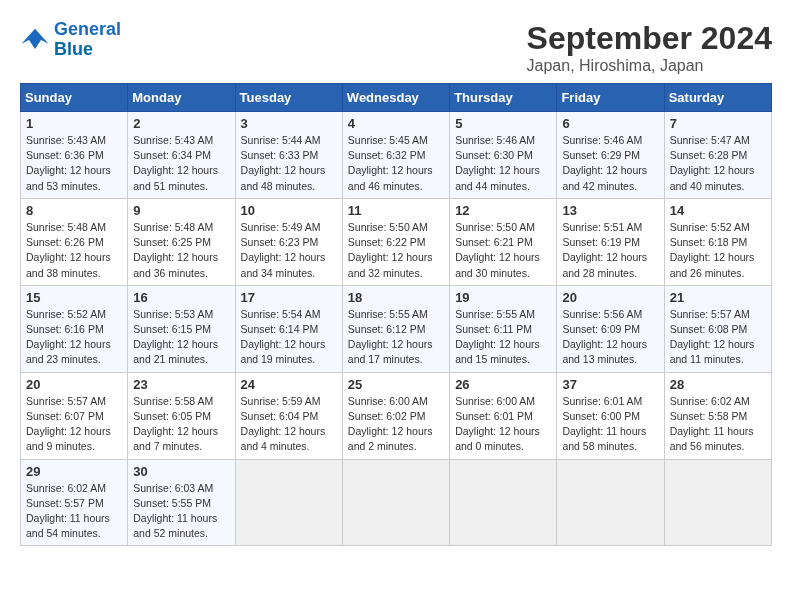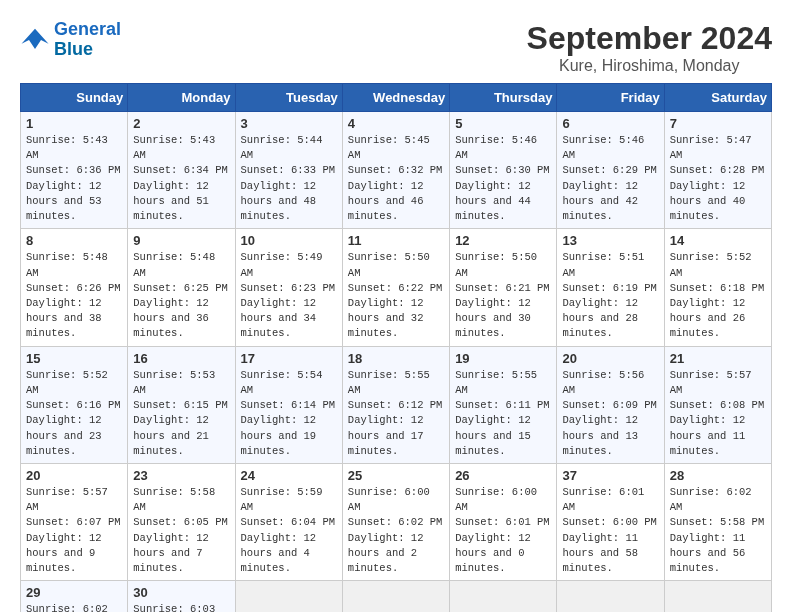--- a/index.html
+++ b/index.html
@@ -28,21 +28,21 @@
       line-height: 1.1;
     }
     .logo-text span {
       color: #1a6abf;
     }
     .logo-bird {
       width: 30px;
       height: 30px;
     }
     .title-block {
-      text-align: center;
+      text-align: left;
     }
     .title-block h1 {
       font-size: 32px;
       font-weight: bold;
       color: #333;
     }
     .title-block h2 {
       font-size: 16px;
       font-weight: normal;
       color: #555;
@@ -51,21 +51,21 @@
       width: 100%;
       border-collapse: collapse;
       border: 1px solid #ccc;
     }
     .calendar thead tr th {
       background: #2962b0;
       color: #fff;
       font-size: 13px;
       font-weight: bold;
       padding: 6px 4px;
-      text-align: right;
+      text-align: left;
       border: 1px solid #2050a0;
     }
     .calendar tbody tr td {
       vertical-align: top;
       border: 1px solid #ccc;
       padding: 4px 5px;
       font-size: 10.5px;
       color: #333;
       min-width: 100px;
       background: #fff;
@@ -79,42 +79,41 @@
     .day-number {
       font-size: 13px;
       font-weight: bold;
       display: block;
       margin-bottom: 2px;
     }
     .day-info {
       font-size: 10.5px;
       line-height: 1.45;
       color: #333;
-      font-family: Liberation Mono, monospace;
     }
     .empty-cell {
       background: #f0f0f0 !important;
     }
   </style>
 </head>
 <body>
 
 <div class="header">
   <div class="logo">
     <svg class="logo-bird" viewBox="0 0 40 40">
       <polygon points="20,5 38,25 28,20 20,32 12,20 2,25" fill="#1a6abf"></polygon>
     </svg>
     <div class="logo-text">
       <span>General</span><br>
       <span style="color:#0369a1">Blue</span>
     </div>
   </div>
   <div class="title-block">
     <h1>September 2024</h1>
-    <h2>Kure, Hiroshima, Monday</h2>
+    <h2>Japan, Hiroshima, Japan</h2>
   </div>
 </div>
 
 <table class="calendar">
   <thead>
     <tr>
       <th>Sunday</th>
       <th>Monday</th>
       <th>Tuesday</th>
       <th>Wednesday</th>

